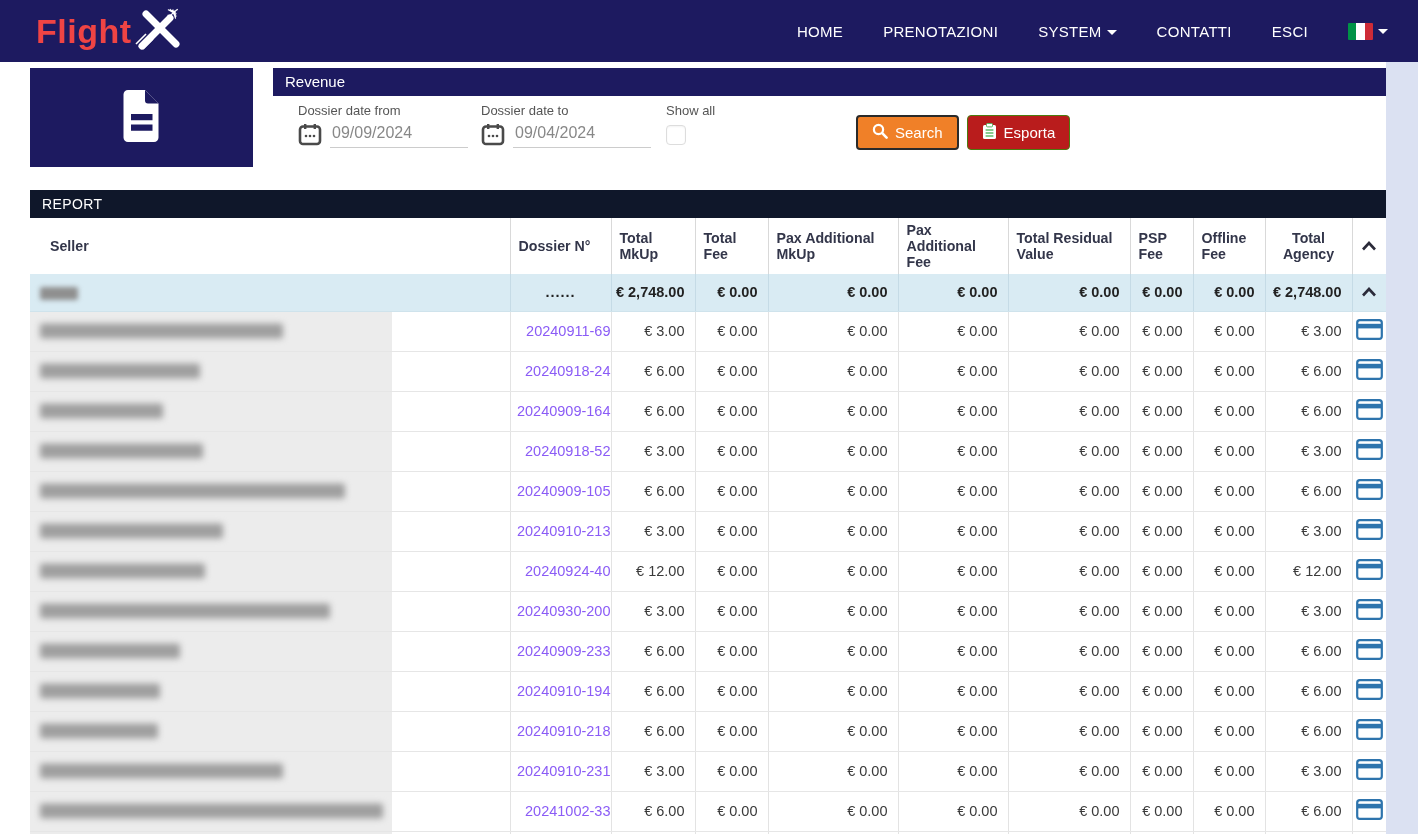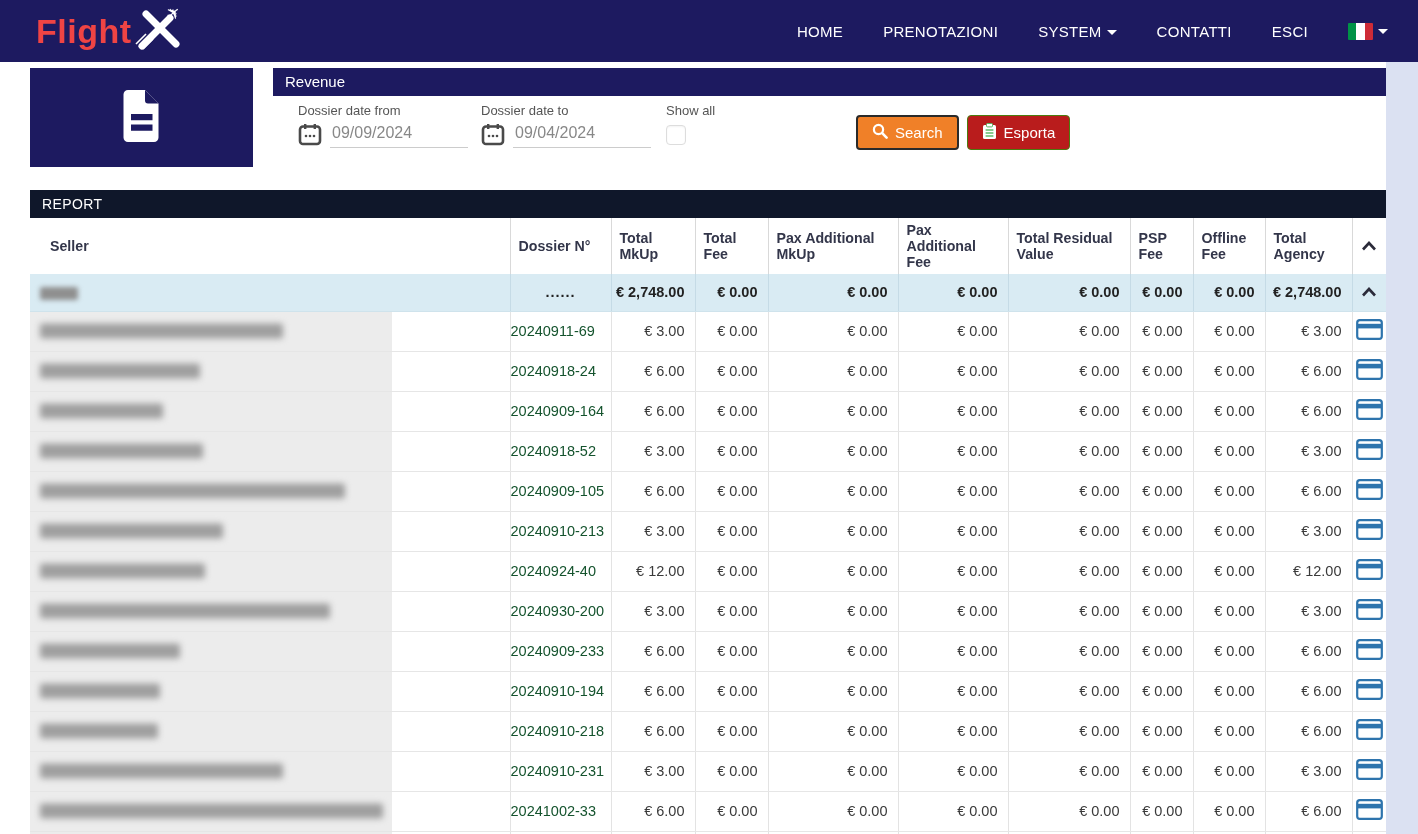--- a/index.html
+++ b/index.html
@@ -40,29 +40,29 @@
   .btn-search { background:#f08028; border:2px solid #2a2a2a; margin-left:130px; }
   .btn-export { background:#b91c1c; border:1px solid #4d7c0f; margin-left:8px; }
 
   
   .report-bar { height:28px; background:#0f172a; color:#fff; font-size:14px; line-height:28px; padding-left:12px; letter-spacing:.4px; }
   table { width:1356px; border-collapse:collapse; table-layout:fixed; background:#fff; }
   col.c0{width:480px} col.c1{width:101px} col.c2{width:84px} col.c3{width:73px} col.c4{width:130px}
   col.c5{width:110px} col.c6{width:122px} col.c7{width:63px} col.c8{width:72px} col.c9{width:87px} col.c10{width:34px}
   thead th { height:48px; font-size:14.2px; font-weight:600; color:#33364a; text-align:left; vertical-align:middle; padding:4px 8px; border-right:1px solid #d9d9d9; background:#fff; }
   thead th:first-child { padding-left:20px; }
-  thead th.center { text-align:left;margin-left:8px; }
+  thead th.center { text-align:center;margin-left:8px; }
   thead th:last-child { border-right:none; text-align:center; }
   tr.totals td { height:37px; background:#d9ebf3; font-weight:bold; font-size:14.5px; color:#222; border-right:1px solid #c5dbe6; border-bottom:1px solid #cfe3ec; }
   tr.totals td:last-child { border-right:none; }
   tbody td { height:40px; font-size:14.5px; color:#3a3a3a; border-bottom:1px solid #e6e6e6; border-right:1px solid #e3e3e3; vertical-align:middle; }
   tbody td:last-child { border-right:none; }
   .money { text-align:right; padding-right:10px; }
   .dots { text-align:center; letter-spacing:1px; }
-  td.dossier { text-align:left; color:#14532d; cursor:pointer; }
+  td.dossier { text-align:right; color:#8b5cf6; cursor:pointer; }
   .iconcell { text-align:center; }
   .cardicon { display:inline-block; line-height:0; cursor:pointer; }
   .seller-cell { position:relative; padding:0; }
   .redact-zone { position:absolute; left:0; top:0; bottom:0; width:362px; background:#ececec; }
   .redact-bar { position:absolute; left:10px; top:50%; transform:translateY(-50%); height:15px; background:#9f9f9f; border-radius:2px; filter:blur(3px); }
   .totals-bar { display:inline-block; width:38px; height:13px; background:#8f8f8f; border-radius:2px; filter:blur(2.5px); margin-left:10px; vertical-align:middle; }
   .chev { display:inline-block; line-height:0; cursor:pointer; }
 </style>
 </head>
 <body>

